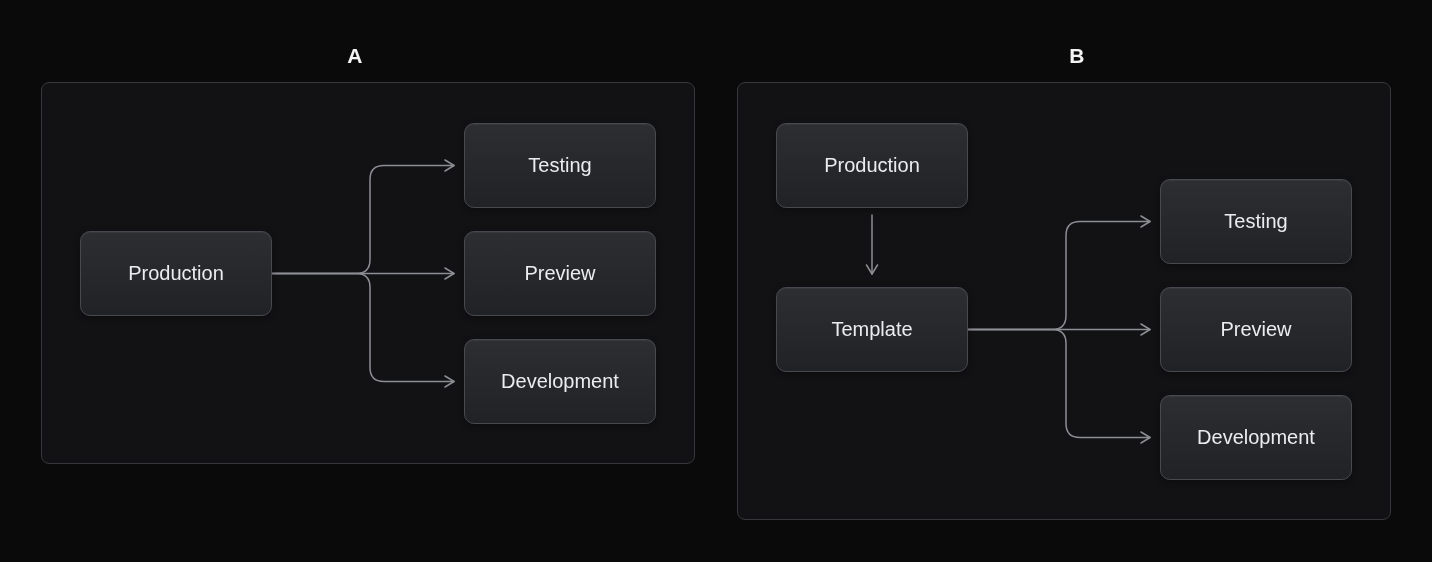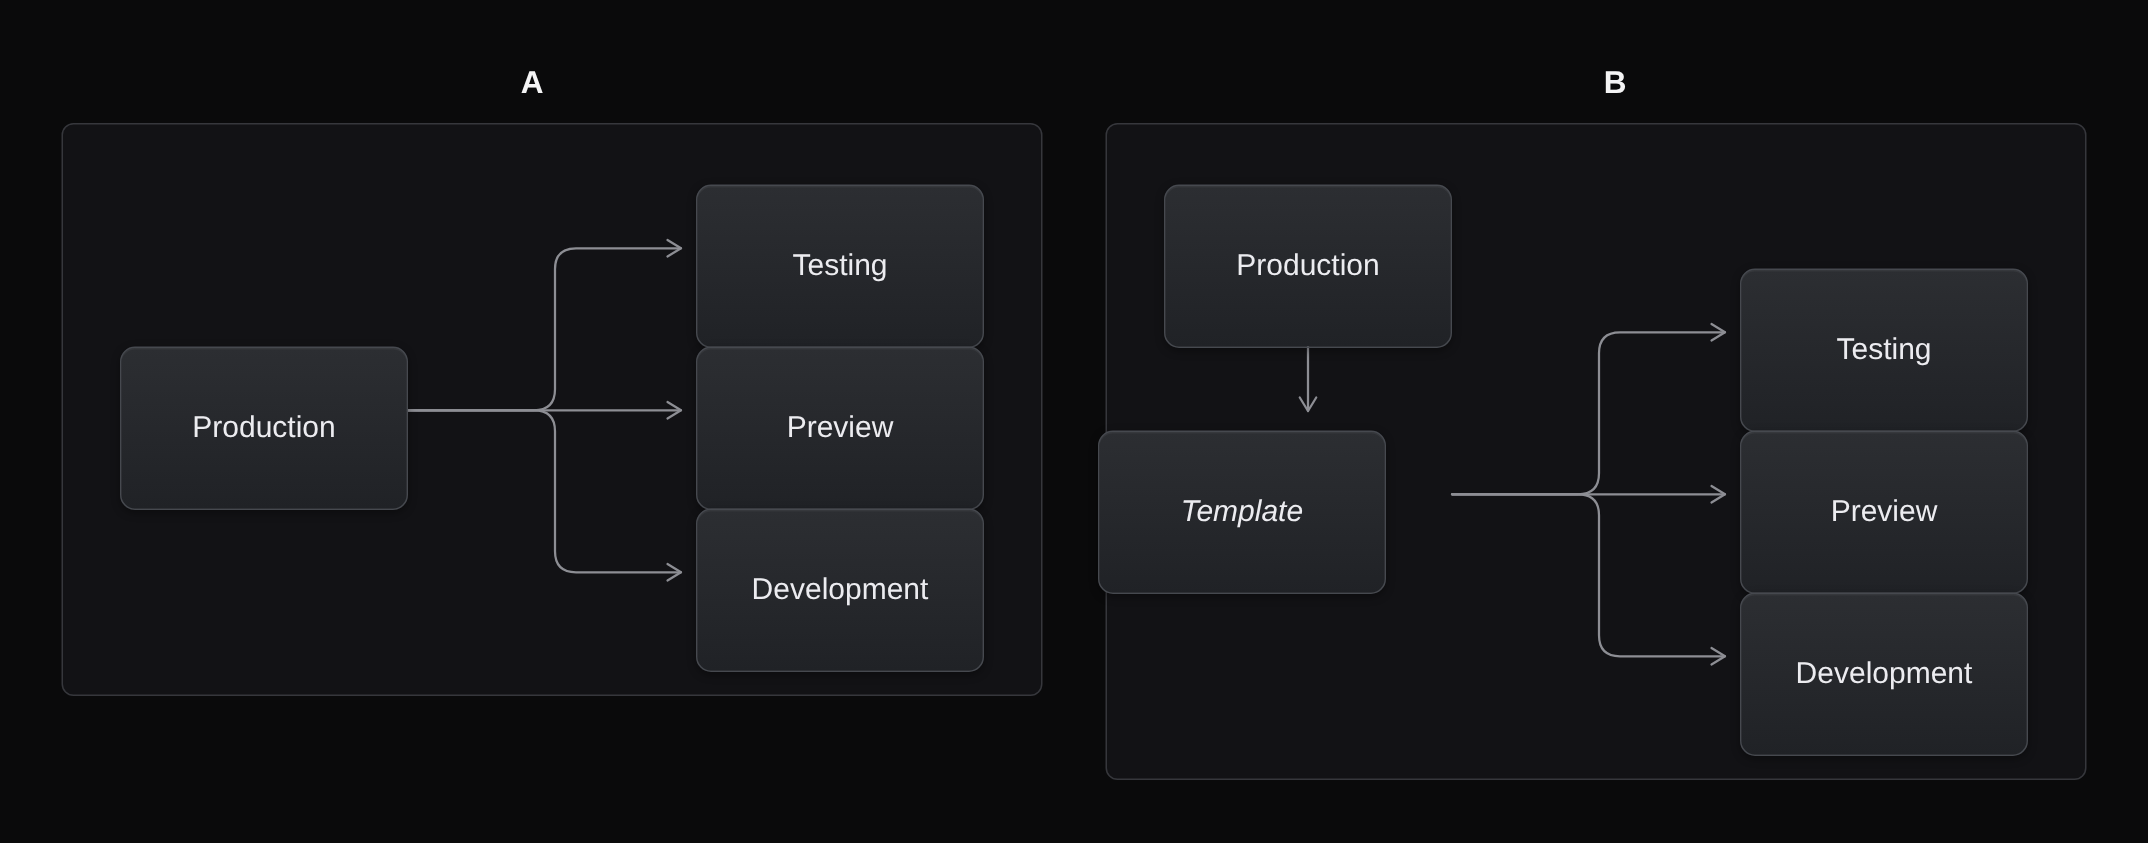--- a/index.html
+++ b/index.html
@@ -33,40 +33,40 @@
     font-size: 21px;
     font-weight: 700;
     letter-spacing: 0.5px;
   }
   #label-a { left: 355px; top: 56px; }
   #label-b { left: 1077px; top: 56px; }
 
   .node {
     position: absolute;
     width: 192px;
-    height: 109px;
+    height: 85px;
     box-sizing: border-box;
     background: linear-gradient(180deg, #2c2e32 0%, #202226 100%);
     border: 1px solid #46494f;
     border-radius: 10px;
     box-shadow: inset 0 1px 0 rgba(255,255,255,0.05), 0 2px 6px rgba(0,0,0,0.35);
     display: flex;
     align-items: center;
     justify-content: center;
     color: #ececf0;
     font-size: 20px;
     white-space: nowrap;
   }
   #node-a-production  { left: 80px;   top: 231px; }
   #node-a-testing     { left: 464px;  top: 123px; }
   #node-a-preview     { left: 464px;  top: 231px; }
   #node-a-development { left: 464px;  top: 339px; }
 
   #node-b-production  { left: 776px;  top: 123px; }
-  #node-b-template    { left: 732px;  top: 287px; font-style: italic; }
+  #node-b-template    { left: 776px;  top: 287px; }
   #node-b-testing     { left: 1160px; top: 179px; }
   #node-b-preview     { left: 1160px; top: 287px; }
   #node-b-development { left: 1160px; top: 395px; }
 
   #edges {
     position: absolute;
     left: 0;
     top: 0;
     pointer-events: none;
   }

